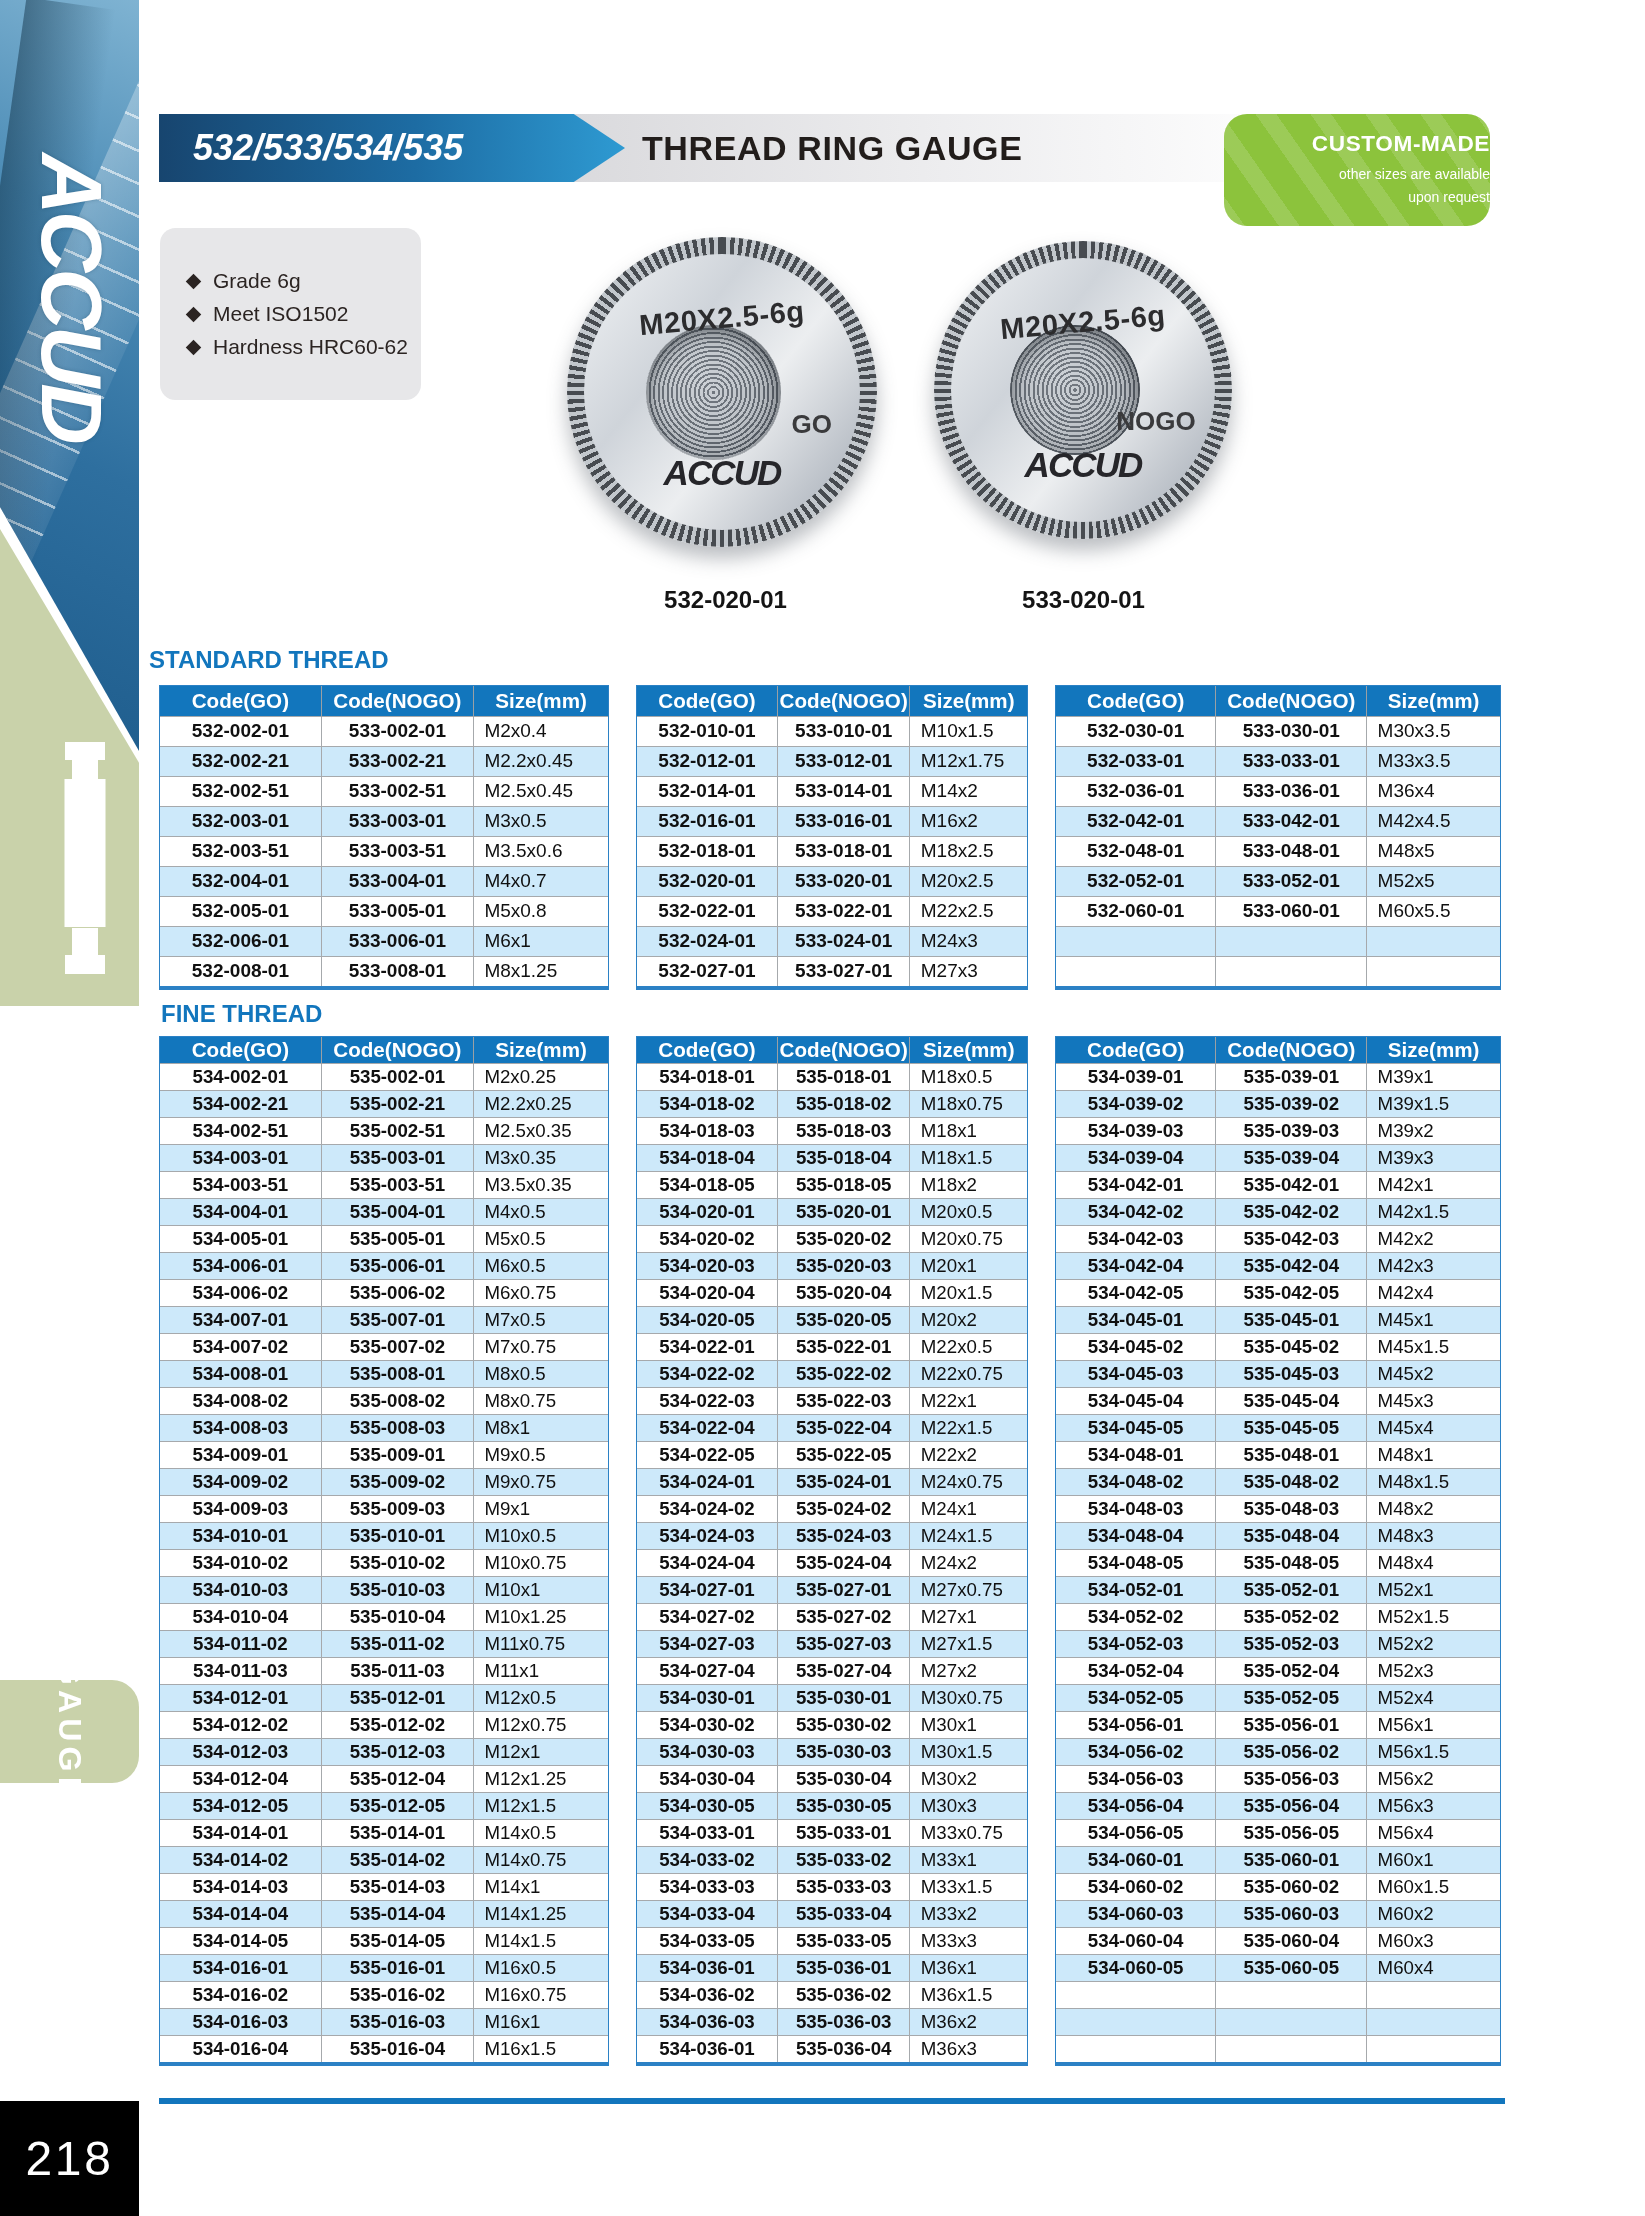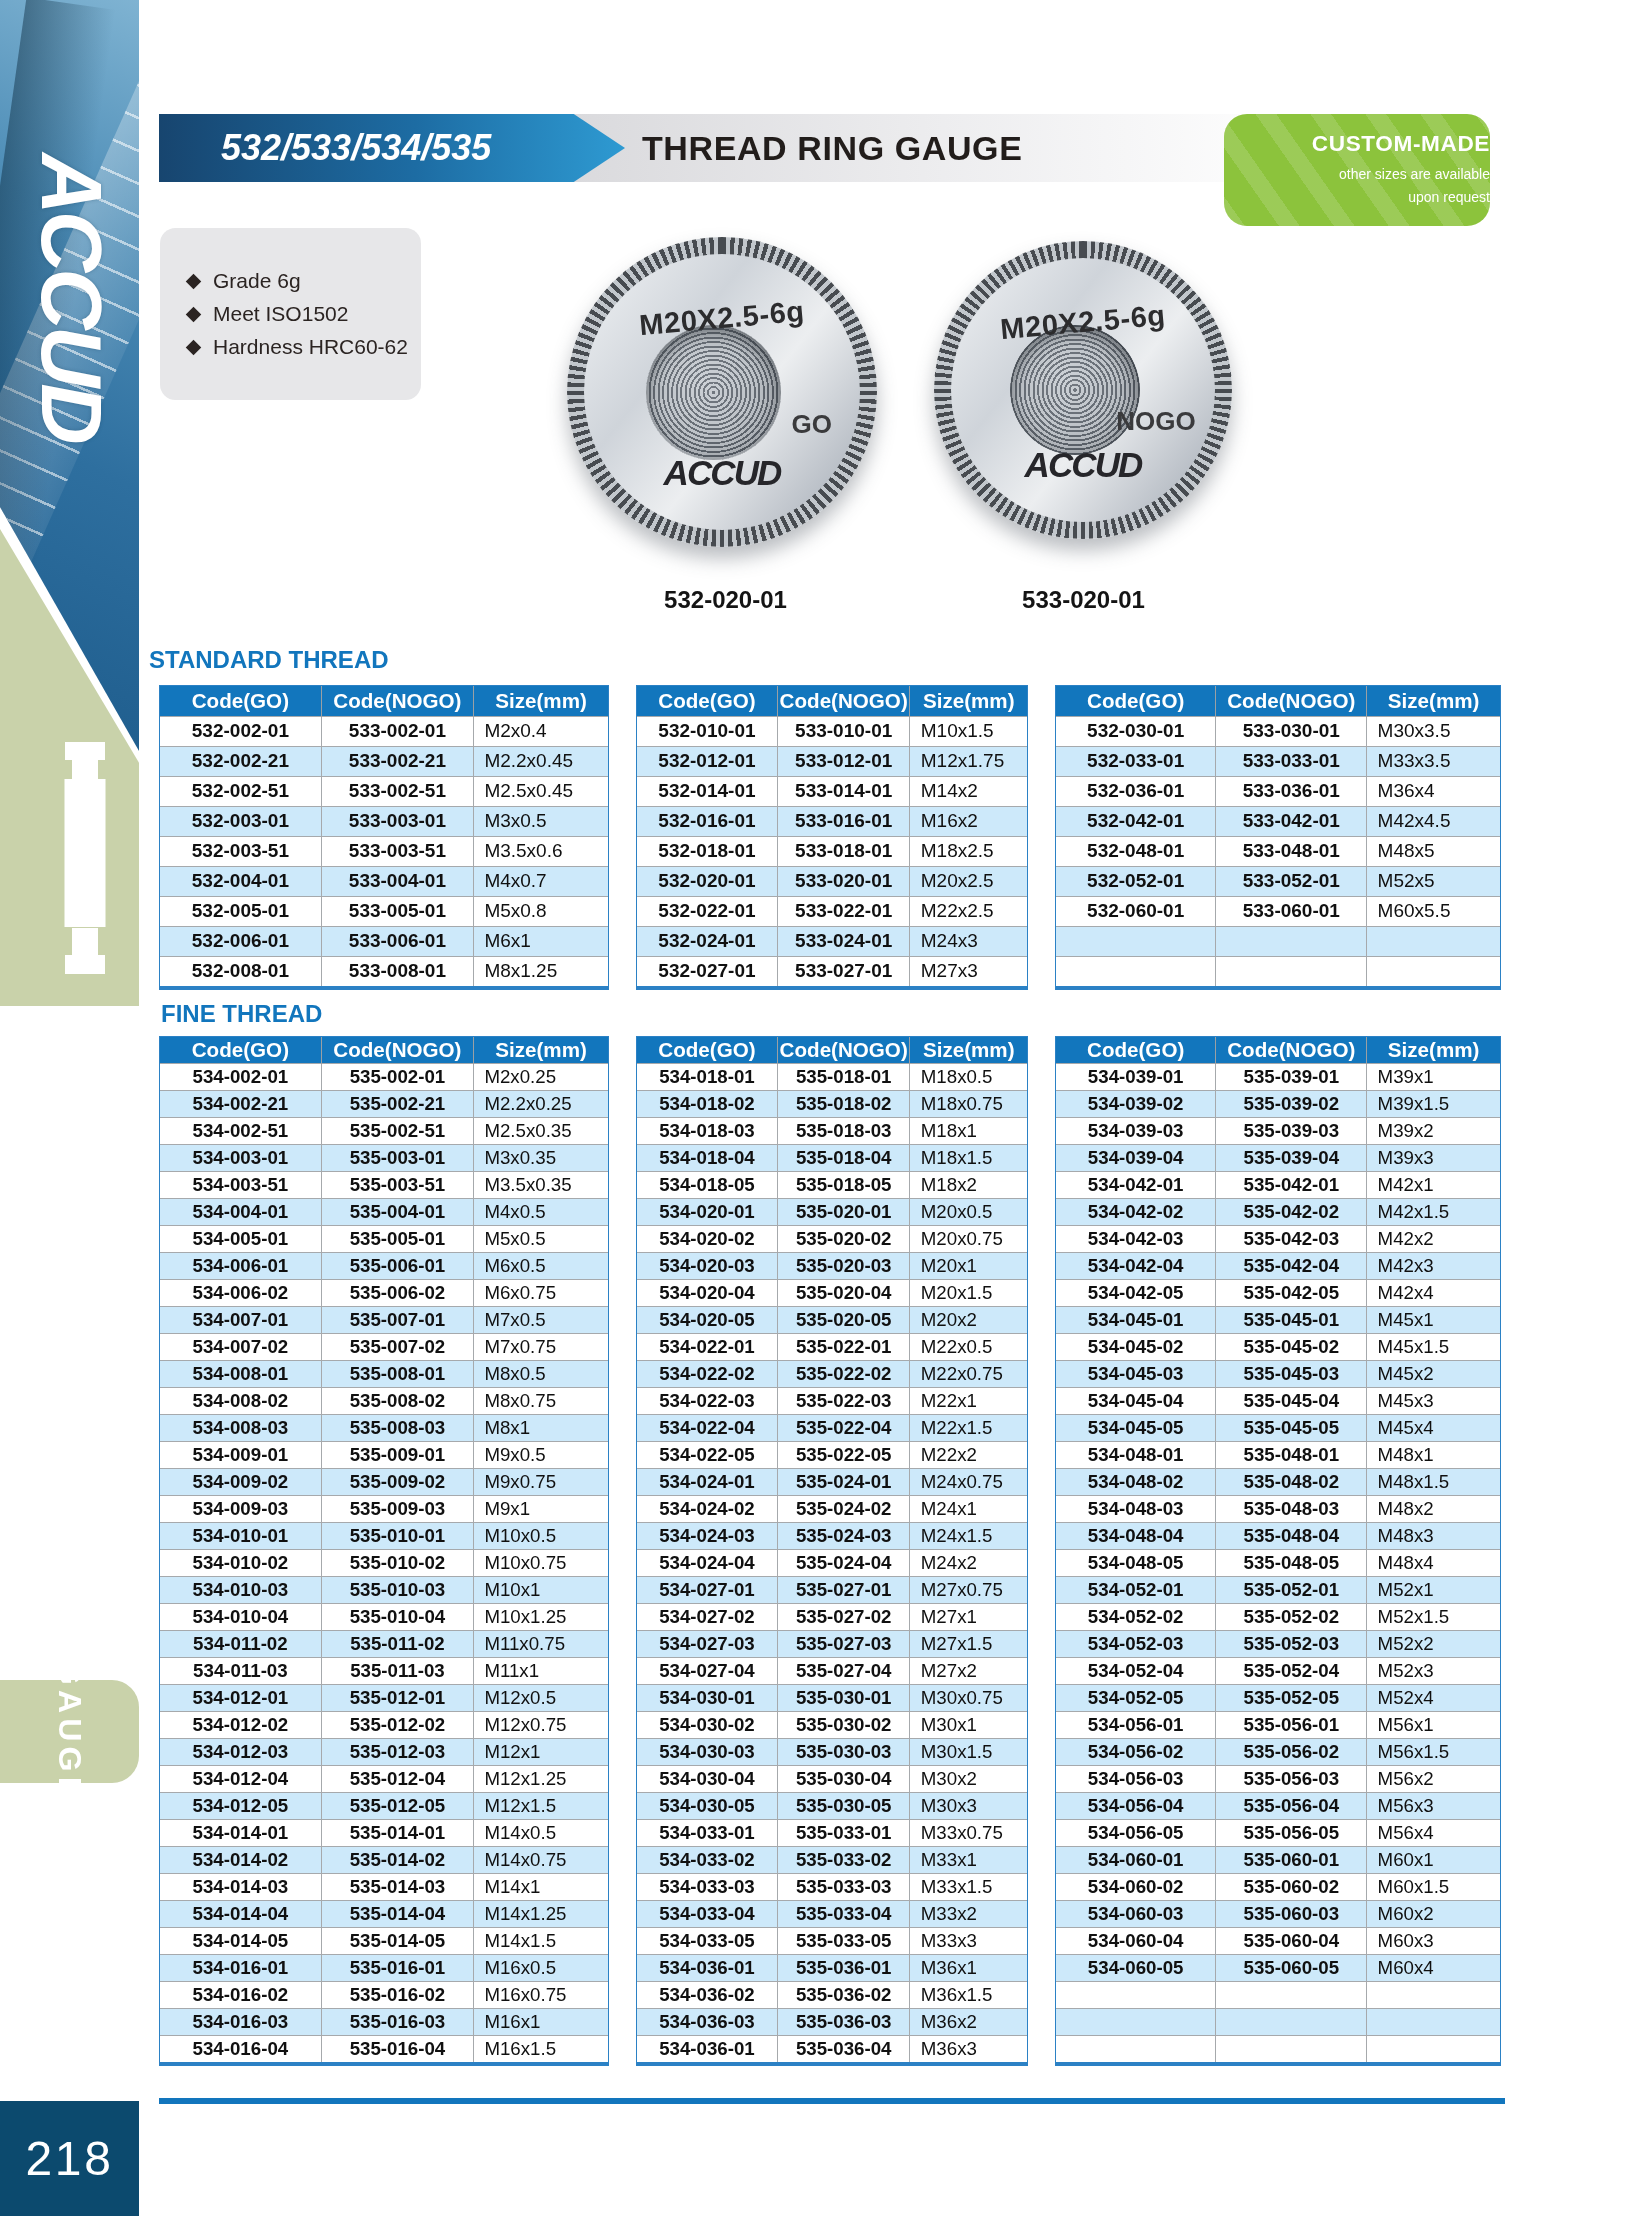--- a/index.html
+++ b/index.html
@@ -56,39 +56,39 @@
     left:0; top:1680px; width:139px; height:103px;
     background:#c9d2aa; border-radius:0 27px 27px 0;
     display:flex; align-items:center; justify-content:center;
   }
   .gauge-tab span {
     color:#ffffff; font-weight:bold; font-size:32px; letter-spacing:5.2px;
     transform:rotate(90deg); white-space:nowrap;
   }
   .page-num {
     left:0; top:2101px; width:139px; height:115px;
-    background:#0c4a6e; color:#ffffff;
+    background:#000000; color:#ffffff;
     display:flex; align-items:center; justify-content:center;
     font-size:48px; letter-spacing:2.6px;
   }
 
   
   .gray-band {
     left:574px; top:114px; width:774px; height:68px;
     background:linear-gradient(90deg,#dadadd 0%,#ececee 45%,#ffffff 95%);
   }
   .blue-banner {
     left:159px; top:114px; width:466px; height:68px;
     background:linear-gradient(90deg,#17456f 0%,#1d6ca3 55%,#2e9ad2 100%);
     clip-path:polygon(0 0,89% 0,100% 50%,89% 100%,0 100%);
     display:flex; align-items:center;
   }
   .blue-banner span {
     color:#ffffff; font-weight:bold; font-style:italic; font-size:36px;
-    padding-left:34px; letter-spacing:0px; white-space:nowrap;margin-left:28px;
+    padding-left:34px; letter-spacing:0px; white-space:nowrap;
   }
   .page-title {
     left:642px; top:114px; height:68px; display:flex; align-items:center;
     color:#221d1b; font-weight:bold; font-size:34px; letter-spacing:0.6px; white-space:nowrap;
   }
   .badge {
     left:1224px; top:114px; width:266px; height:112px;
     background:#8cc33c; border-radius:23px; overflow:hidden;
     display:flex; flex-direction:column; align-items:flex-end; justify-content:center;
     text-align:center; color:#ffffff;

